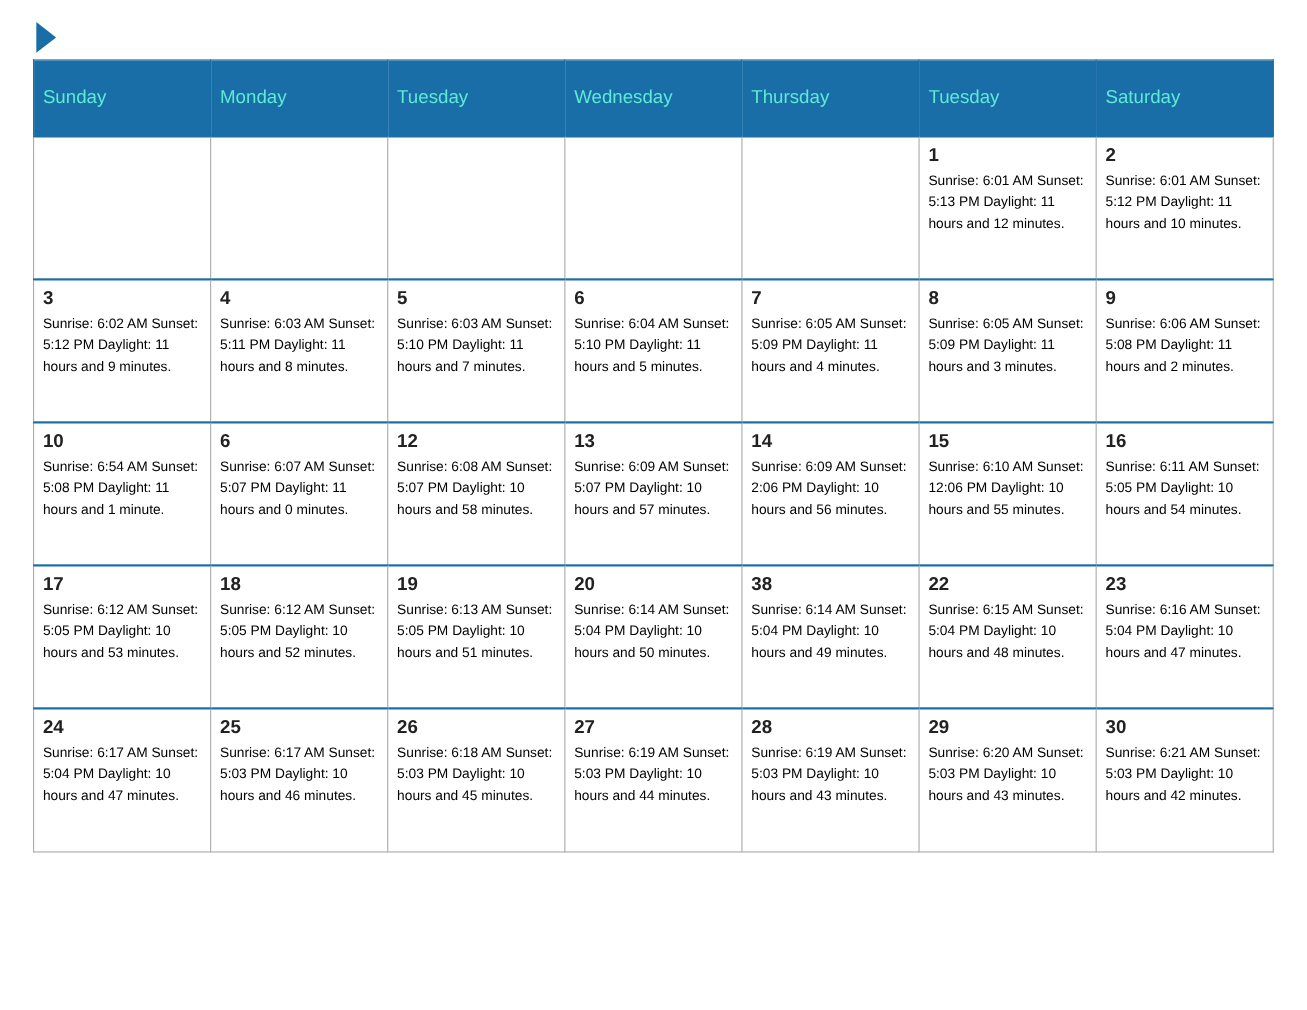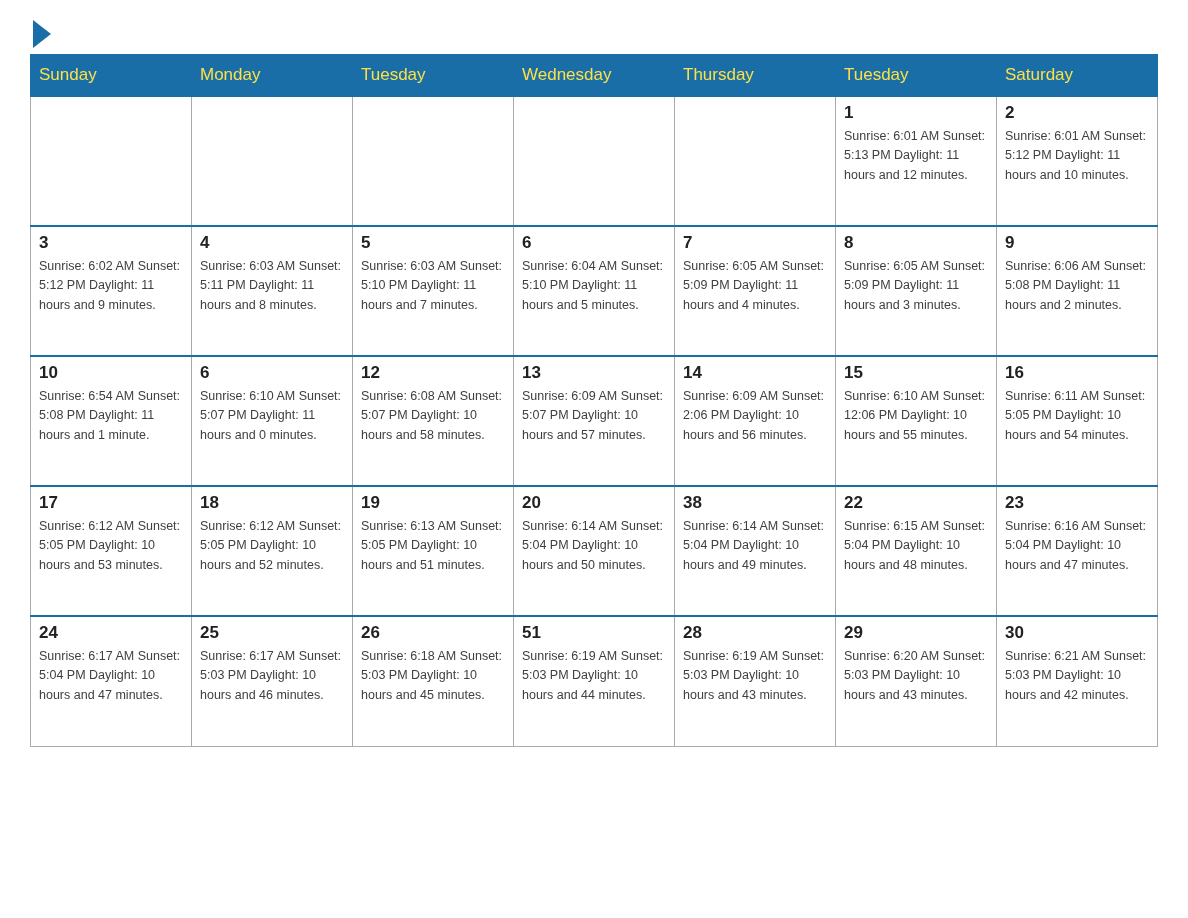--- a/index.html
+++ b/index.html
@@ -58,24 +58,24 @@
       color: #444;
       margin-top: 4px;
     }
     .calendar {
       width: 100%;
       border-collapse: collapse;
       margin-top: 10px;
     }
     .calendar th {
       background: #1a6ea8;
-      color: #fde047;
+      color: #5eead4;
       font-size: 17px;
       font-weight: normal;
-      padding: 10px 8px;
+      padding: 24px 8px;
       text-align: left;
       border: 1px solid #1a6ea8;
     }
     .calendar td {
       border: 1px solid #aaa;
       vertical-align: top;
       padding: 6px 8px;
       width: 14.28%;
       height: 130px;
       background: #fff;
@@ -87,21 +87,21 @@
       border-top: 2px solid #1a6ea8;
     }
     .day-num {
       font-size: 17px;
       font-weight: bold;
       color: #222;
       margin-bottom: 4px;
     }
     .day-info {
       font-size: 12.5px;
-      color: #404040;
+      color: #000000;
       line-height: 1.55;
     }
     .empty-cell {
       background: #f9f9f9;
     }
   </style>
 </head>
 <body>
 
 <div class="header-top">
@@ -206,21 +206,21 @@
       <tr>
         <td>
           <div class="day-num">10</div>
           <div class="day-info">Sunrise: 6:54 AM
 Sunset: 5:08 PM
 Daylight: 11 hours
 and 1 minute.</div>
         </td>
         <td>
           <div class="day-num">6</div>
-          <div class="day-info">Sunrise: 6:10 AM
+          <div class="day-info">Sunrise: 6:07 AM
 Sunset: 5:07 PM
 Daylight: 11 hours
 and 0 minutes.</div>
         </td>
         <td>
           <div class="day-num">12</div>
           <div class="day-info">Sunrise: 6:08 AM
 Sunset: 5:07 PM
 Daylight: 10 hours
 and 58 minutes.</div>
@@ -321,21 +321,21 @@
 and 46 minutes.</div>
         </td>
         <td>
           <div class="day-num">26</div>
           <div class="day-info">Sunrise: 6:18 AM
 Sunset: 5:03 PM
 Daylight: 10 hours
 and 45 minutes.</div>
         </td>
         <td>
-          <div class="day-num">51</div>
+          <div class="day-num">27</div>
           <div class="day-info">Sunrise: 6:19 AM
 Sunset: 5:03 PM
 Daylight: 10 hours
 and 44 minutes.</div>
         </td>
         <td>
           <div class="day-num">28</div>
           <div class="day-info">Sunrise: 6:19 AM
 Sunset: 5:03 PM
 Daylight: 10 hours

